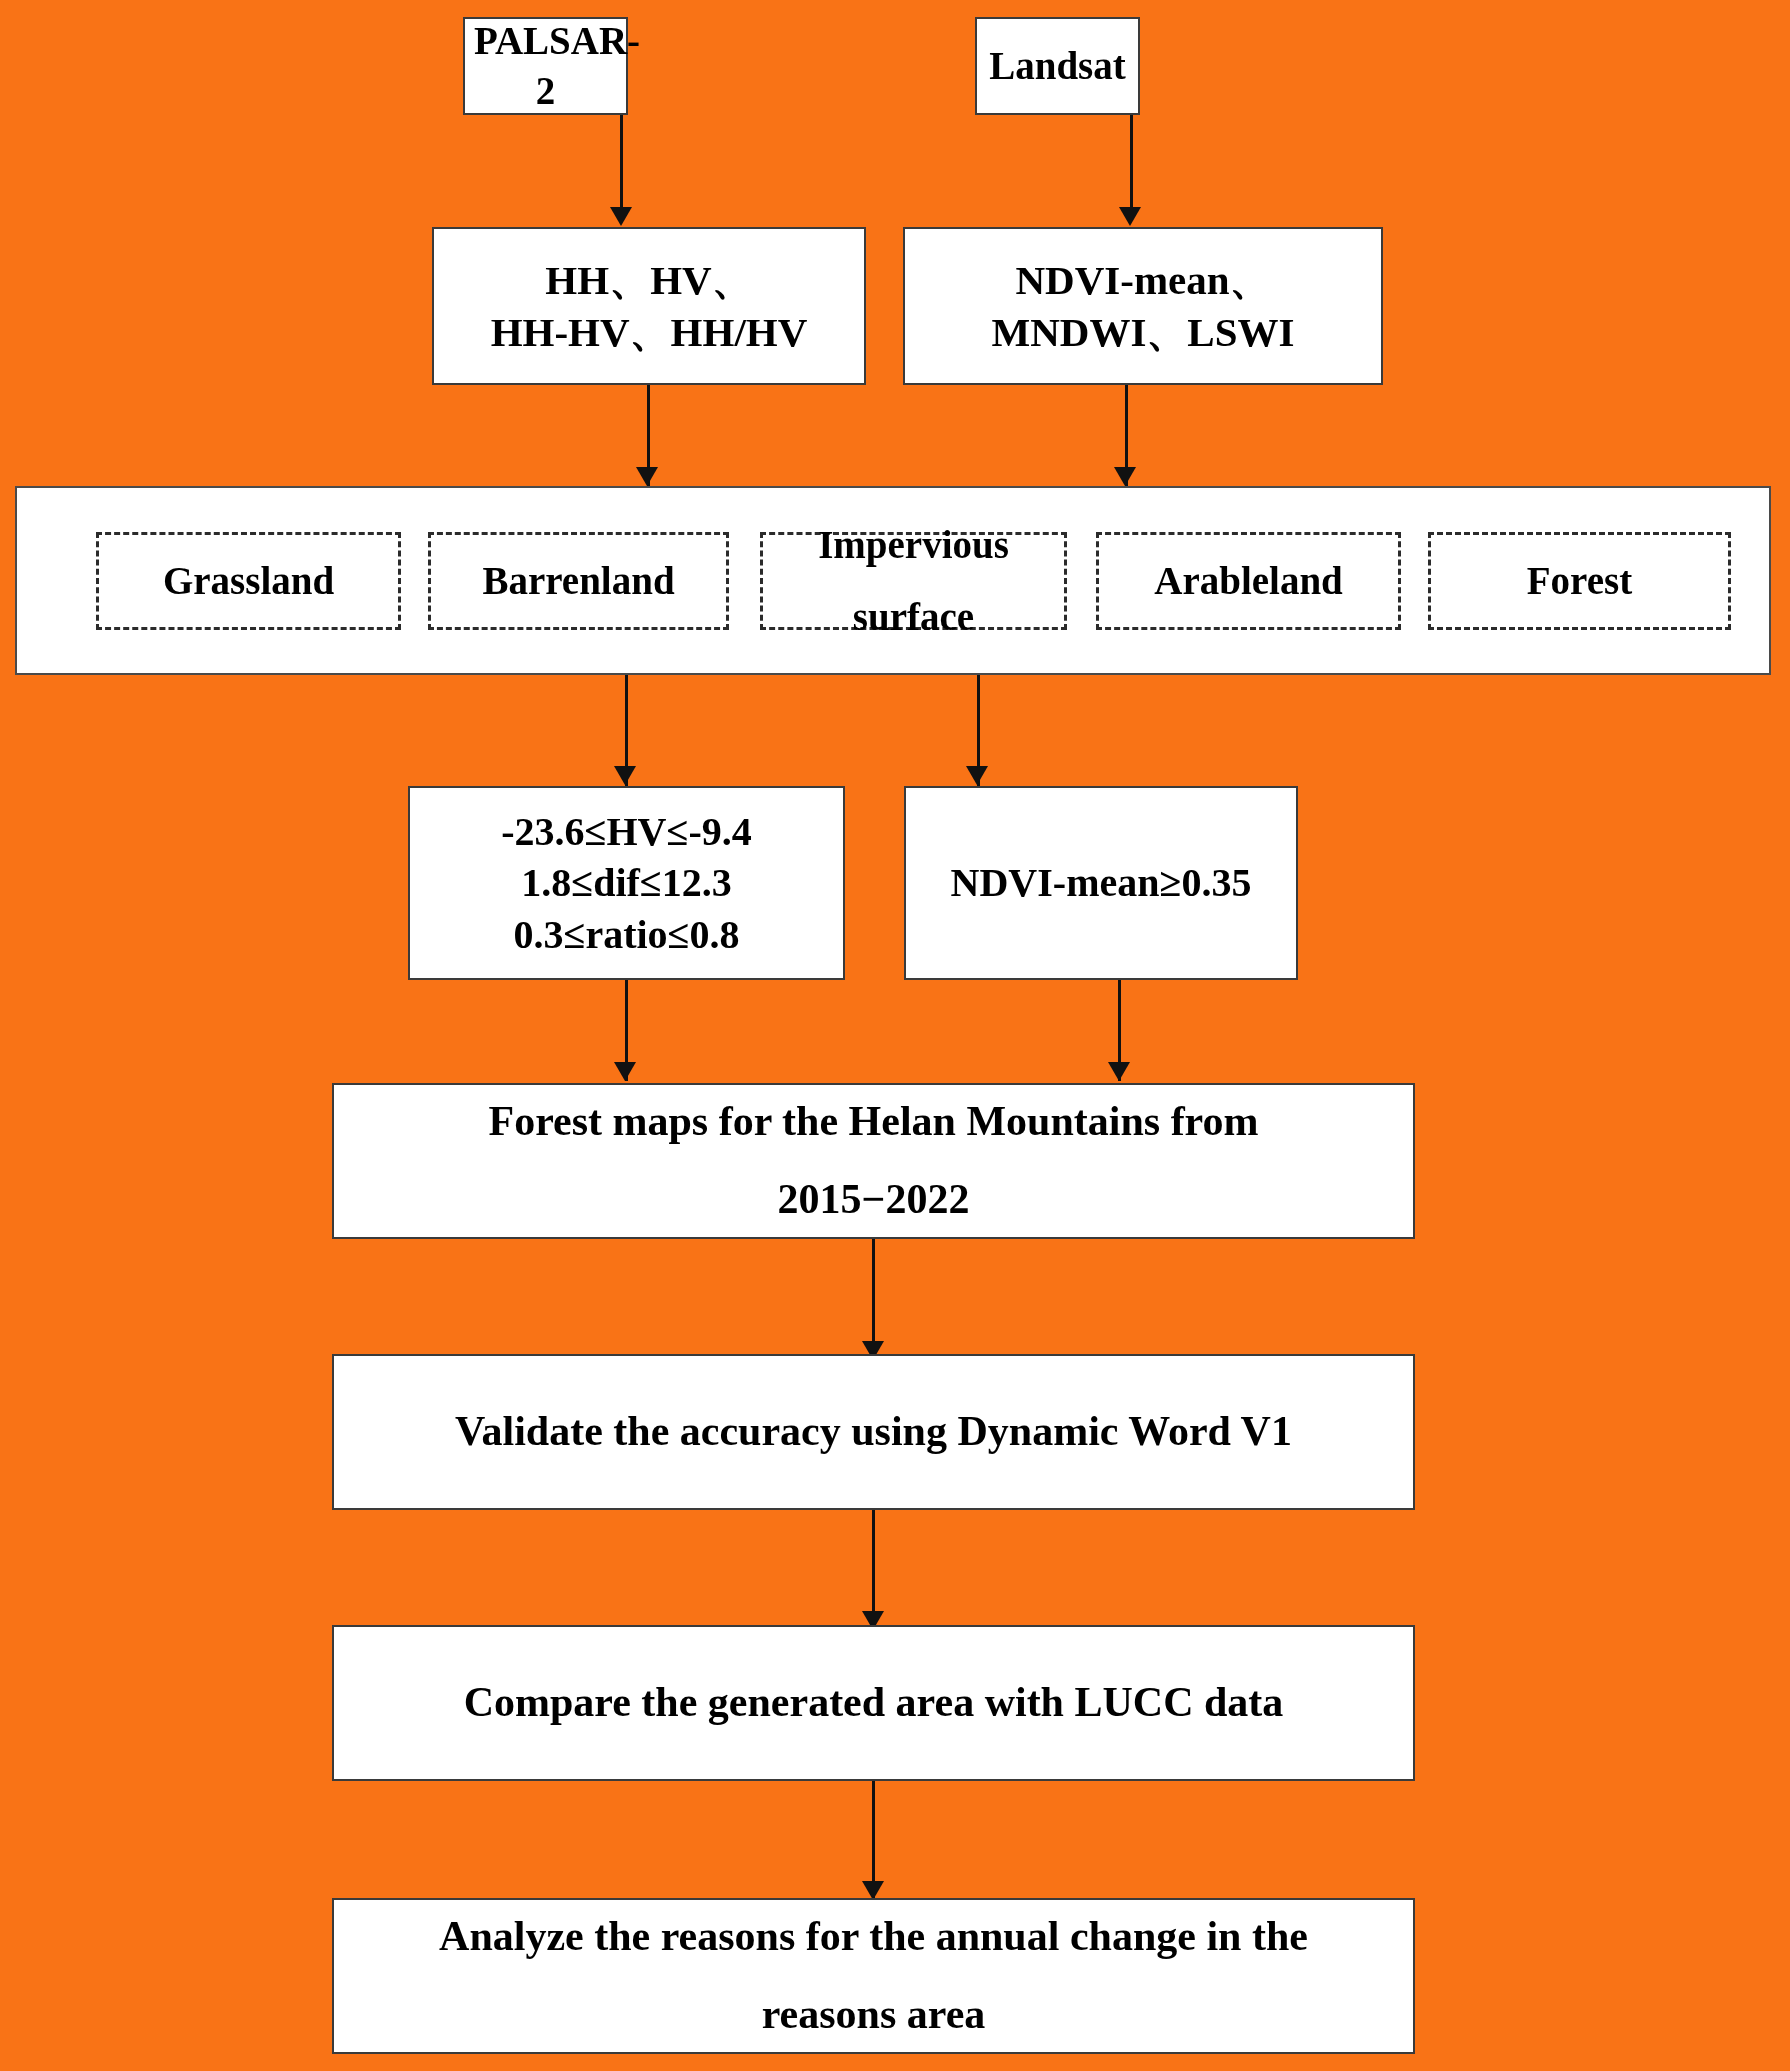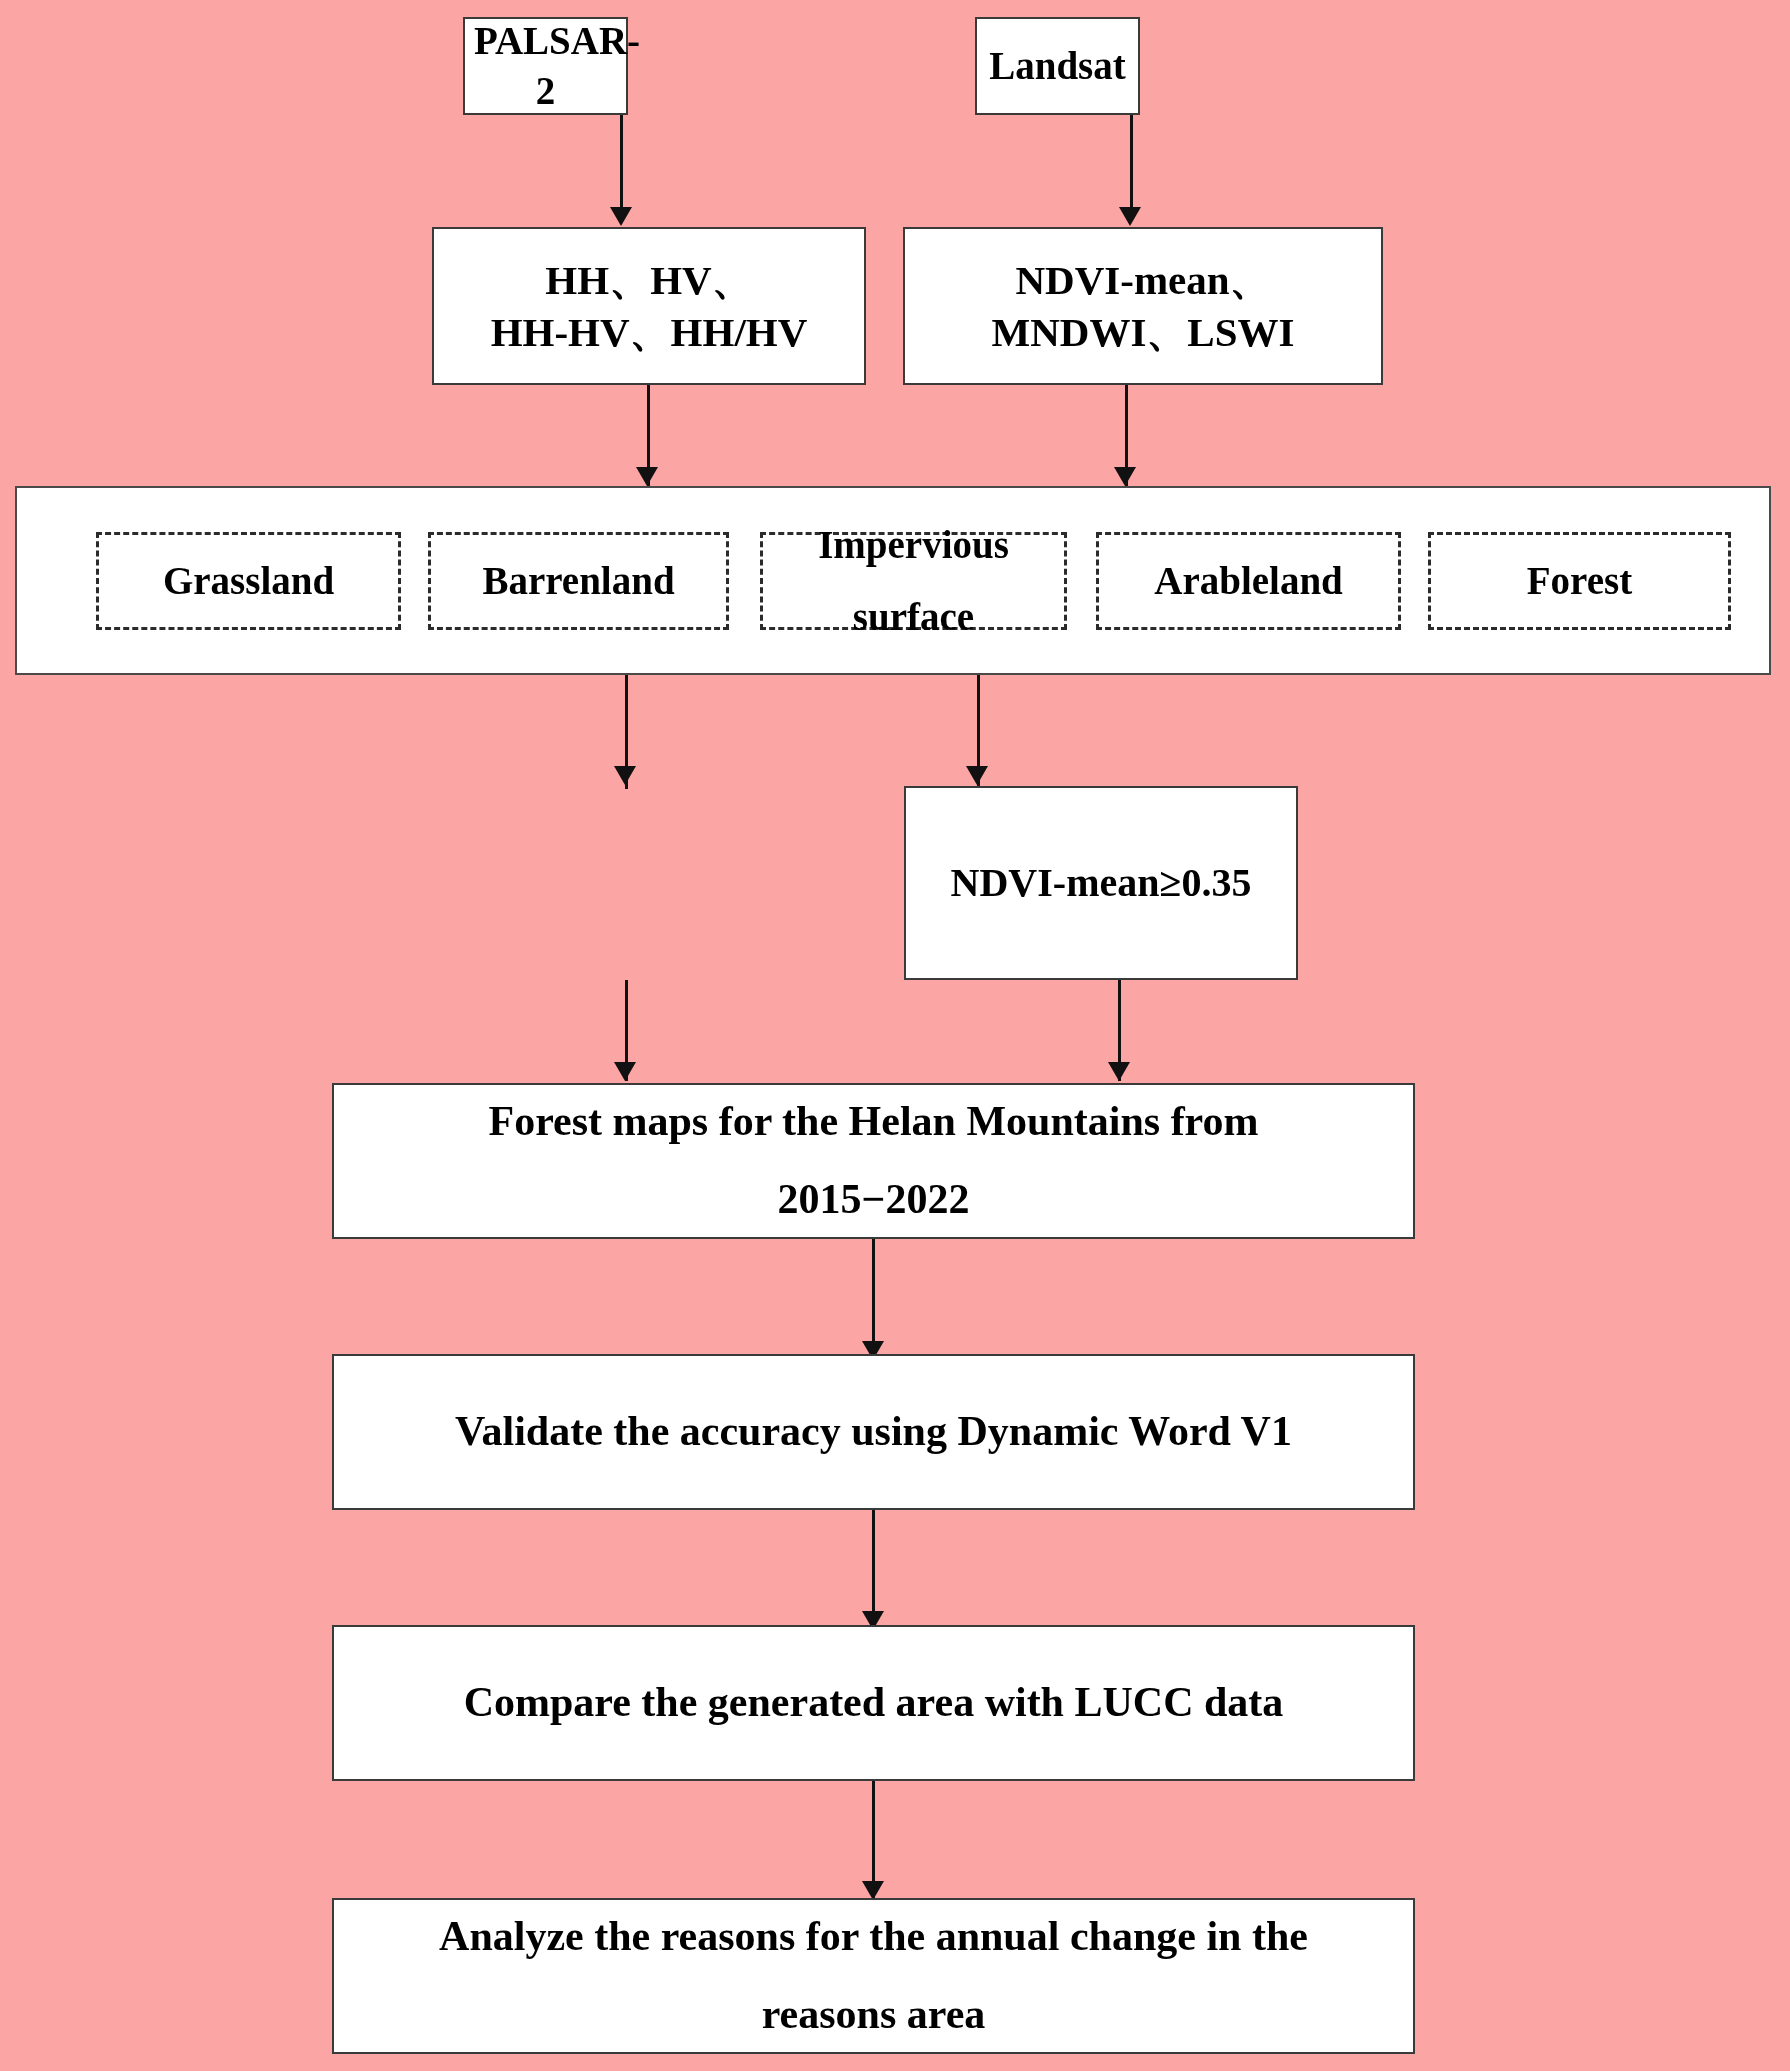--- a/index.html
+++ b/index.html
@@ -1,19 +1,19 @@
 <!DOCTYPE html>
 <html style="font-size:14.3px"><head>
 <meta charset="utf-8">
 <style>
   html,body{margin:0;padding:0;background:#ffffff;}
   body{width:1790px;height:2072px;position:relative;
        font-family:"Liberation Serif","DejaVu Serif",serif;
        -webkit-font-smoothing:antialiased;}
-  #stage{position:absolute;inset:0;width:1790px;height:2072px;overflow:hidden;background:#fca5a5;}
+  #stage{position:absolute;inset:0;width:1790px;height:2072px;overflow:hidden;background:#f97316;}
 
   .node{
     position:absolute;
     box-sizing:border-box;
     border:2.7px solid #3a3a3a;
     background:#ffffff;
     display:flex;align-items:center;justify-content:center;
     text-align:center;
     color:#000;
     font-weight:bold;
@@ -114,20 +114,25 @@
   <div class="dashnode fs-class" style="left:1428px;top:532px;width:303px;height:98px;">
     <span class="txt">Forest</span>
   </div>
 
   <div class="conn" style="left:625px;top:675px;height:114px;"></div>
   <div class="arrowhead" style="left:614px;top:766px;"></div>
 
   <div class="conn" style="left:977px;top:675px;height:114px;"></div>
   <div class="arrowhead" style="left:966px;top:766px;"></div>
 
+  <div class="node fs-thresh" style="left:408px;top:786px;width:437px;height:194px;flex-direction:column;justify-content:center;">
+    <span class="txt">-23.6≤HV≤-9.4</span>
+    <span class="txt">1.8≤dif≤12.3</span>
+    <span class="txt">0.3≤ratio≤0.8</span>
+  </div>
 
   <div class="node fs-thresh" style="left:904px;top:786px;width:394px;height:194px;">
     <span class="txt">NDVI-mean≥0.35</span>
   </div>
 
   <div class="conn" style="left:625px;top:980px;height:101px;"></div>
   <div class="arrowhead" style="left:614px;top:1062px;"></div>
 
   <div class="conn" style="left:1118px;top:980px;height:101px;"></div>
   <div class="arrowhead" style="left:1108px;top:1062px;"></div>

